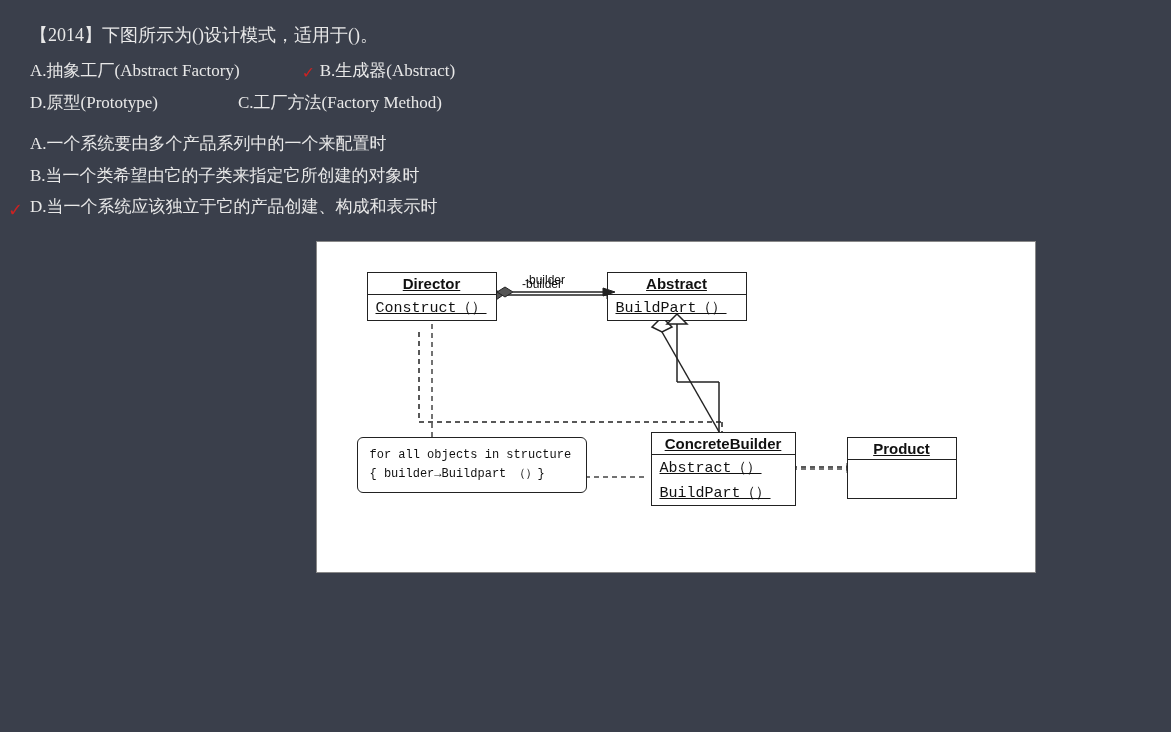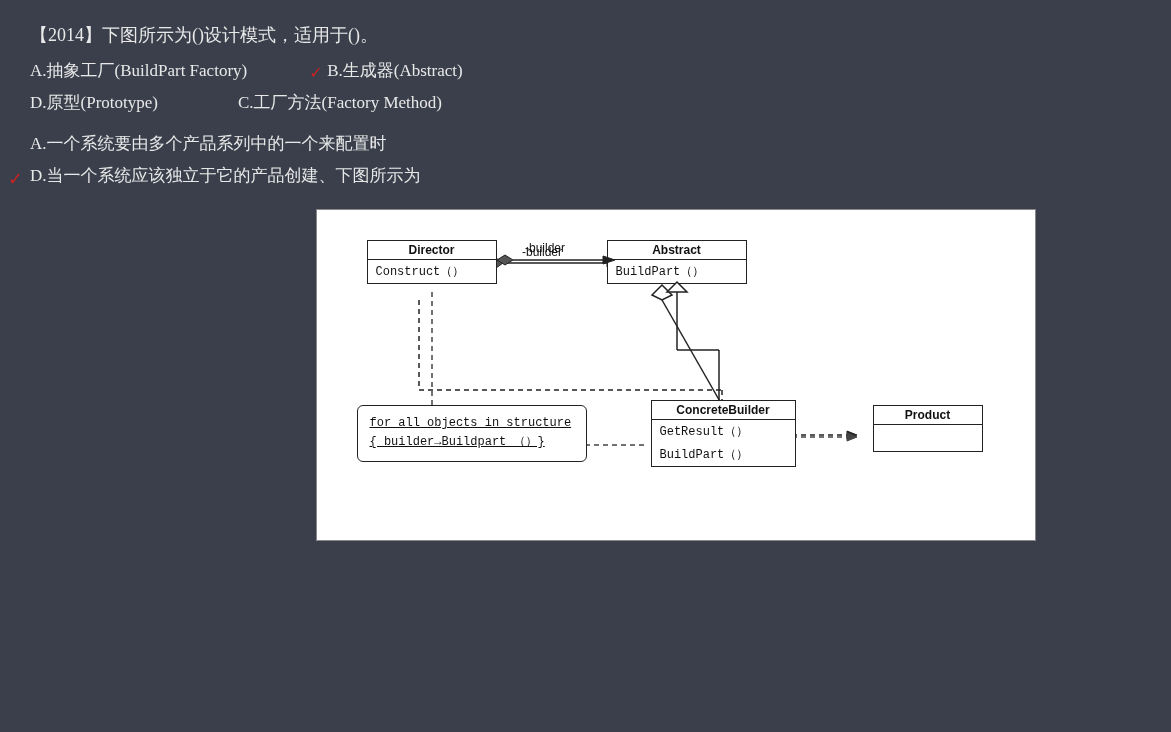--- a/index.html
+++ b/index.html
@@ -57,22 +57,23 @@
       position: relative;
       width: 660px;
       height: 290px;
     }
     
     .box {
       position: absolute;
       background: white;
       border: 1.5px solid #222;
       font-family: 'Courier New', monospace;
-      font-size: 12px;
+      font-size: 15px;
       color: #111;
+      text-decoration: underline;
     }
     .box-title {
       border-bottom: 1.5px solid #222;
       padding: 2px 8px;
       font-weight: bold;
       text-align: center;
       font-family: Arial, sans-serif;
     }
     .box-body {
       padding: 3px 8px;
@@ -88,50 +89,52 @@
     .note-box {
       position: absolute;
       border: 1.5px solid #222;
       border-radius: 6px;
       background: white;
       font-family: 'Courier New', monospace;
       font-size: 12px;
       color: #111;
       padding: 8px 12px;
       line-height: 1.6;
-      text-decoration: underline;
     }
   </style>
 </head>
 <body>
 
 <div class="question-block">
   <div class="question-title">【2014】下图所示为()设计模式，适用于()。</div>
   <div class="options-row">
-    <div class="option">A.抽象工厂(BuildPart Factory)</div>
+    <div class="option">A.抽象工厂(Abstract Factory)</div>
     <div class="option" style="position:relative;">
       <span style="color:#cc2222; position:absolute; left:-18px; top:2px; font-size:16px;">✓</span>
       <span>B.生成器(Abstract)</span>
     </div>
   </div>
   <div class="options-row">
     <div class="option">D.原型(Prototype)</div>
     <div class="option">C.工厂方法(Factory Method)</div>
   </div>
 </div>
 
 <div class="answer-options">
   <div class="answer-option">
     <span>A.一个系统要由多个产品系列中的一个来配置时</span>
   </div>
+  <div class="answer-option">
+    <span>B.当一个类希望由它的子类来指定它所创建的对象时</span>
+  </div>
   <div class="answer-option marked" style="position:relative;">
     <span style="color:#cc2222; position:absolute; left:-22px; top:3px; font-size:18px;">✓</span>
   </div>
   <div class="answer-option">
-    <span>D.当一个系统应该独立于它的产品创建、下图所示为</span>
+    <span>D.当一个系统应该独立于它的产品创建、构成和表示时</span>
   </div>
 </div>
 
 <div class="diagram-container">
   <div class="uml-area">
 
     <svg class="uml-svg">
 
       <line x1="163" y1="33" x2="270" y2="33" stroke="#222" stroke-width="1.5"></line>
 
@@ -177,25 +180,25 @@
       <polygon points="510,203 510,211 520,207" fill="#444" stroke="#444" stroke-width="1"></polygon>
 
       <polygon points="160,30 168,25 176,30 168,35" fill="#555" stroke="#222" stroke-width="1"></polygon>
       <line x1="176" y1="30" x2="268" y2="30" stroke="#222" stroke-width="1.5"></line>
       <polygon points="266,26 266,34 278,30" fill="#222" stroke="#222" stroke-width="1"></polygon>
       <text x="188" y="22" font-family="Arial,sans-serif" font-size="12" fill="#111">-builder</text>
     </svg>
 
     <div class="box" style="left:314px; top:170px; width:145px;">
       <div class="box-title">ConcreteBuilder</div>
-      <div class="box-body">GetResult（）</div>
+      <div class="box-body">Abstract（）</div>
       <div class="box-body">BuildPart（）</div>
     </div>
 
-    <div class="box" style="left:536px; top:175px; width:110px; height:47px;">
+    <div class="box" style="left:510px; top:175px; width:110px; height:62px;">
       <div class="box-title">Product</div>
       <div class="box-body" style="height:30px;"></div>
     </div>
 
     <div class="note-box" style="left:20px; top:175px; width:230px;">
       <div>for all objects in structure</div>
       <div>{ builder→Buildpart （）}</div>
     </div>
 
   </div>

